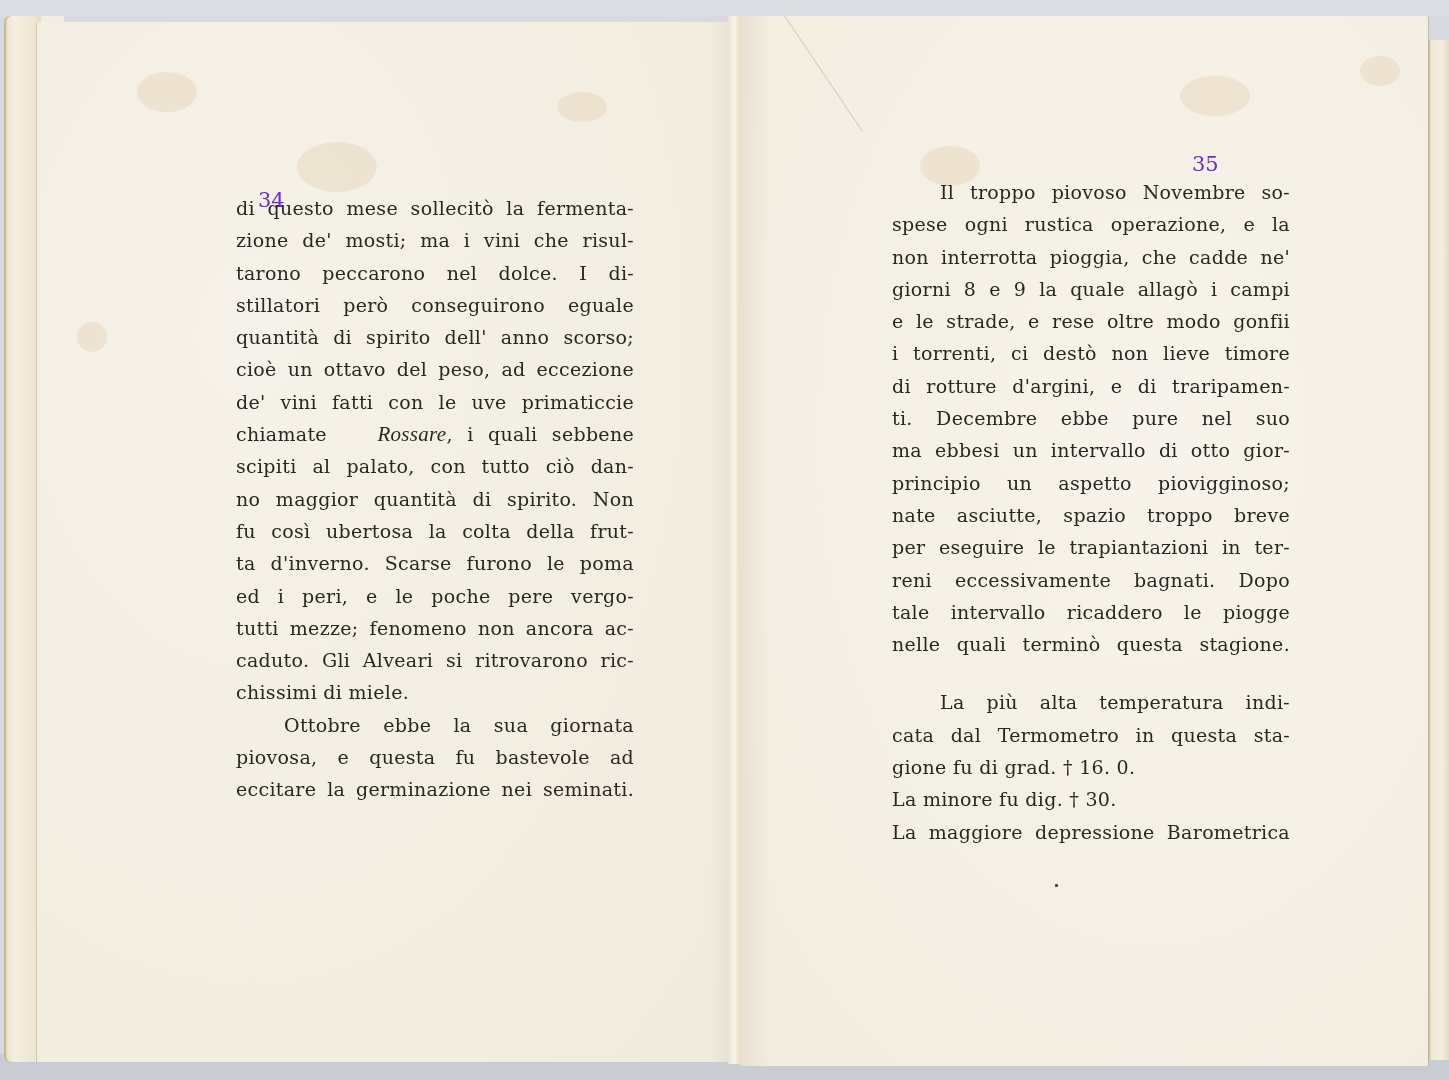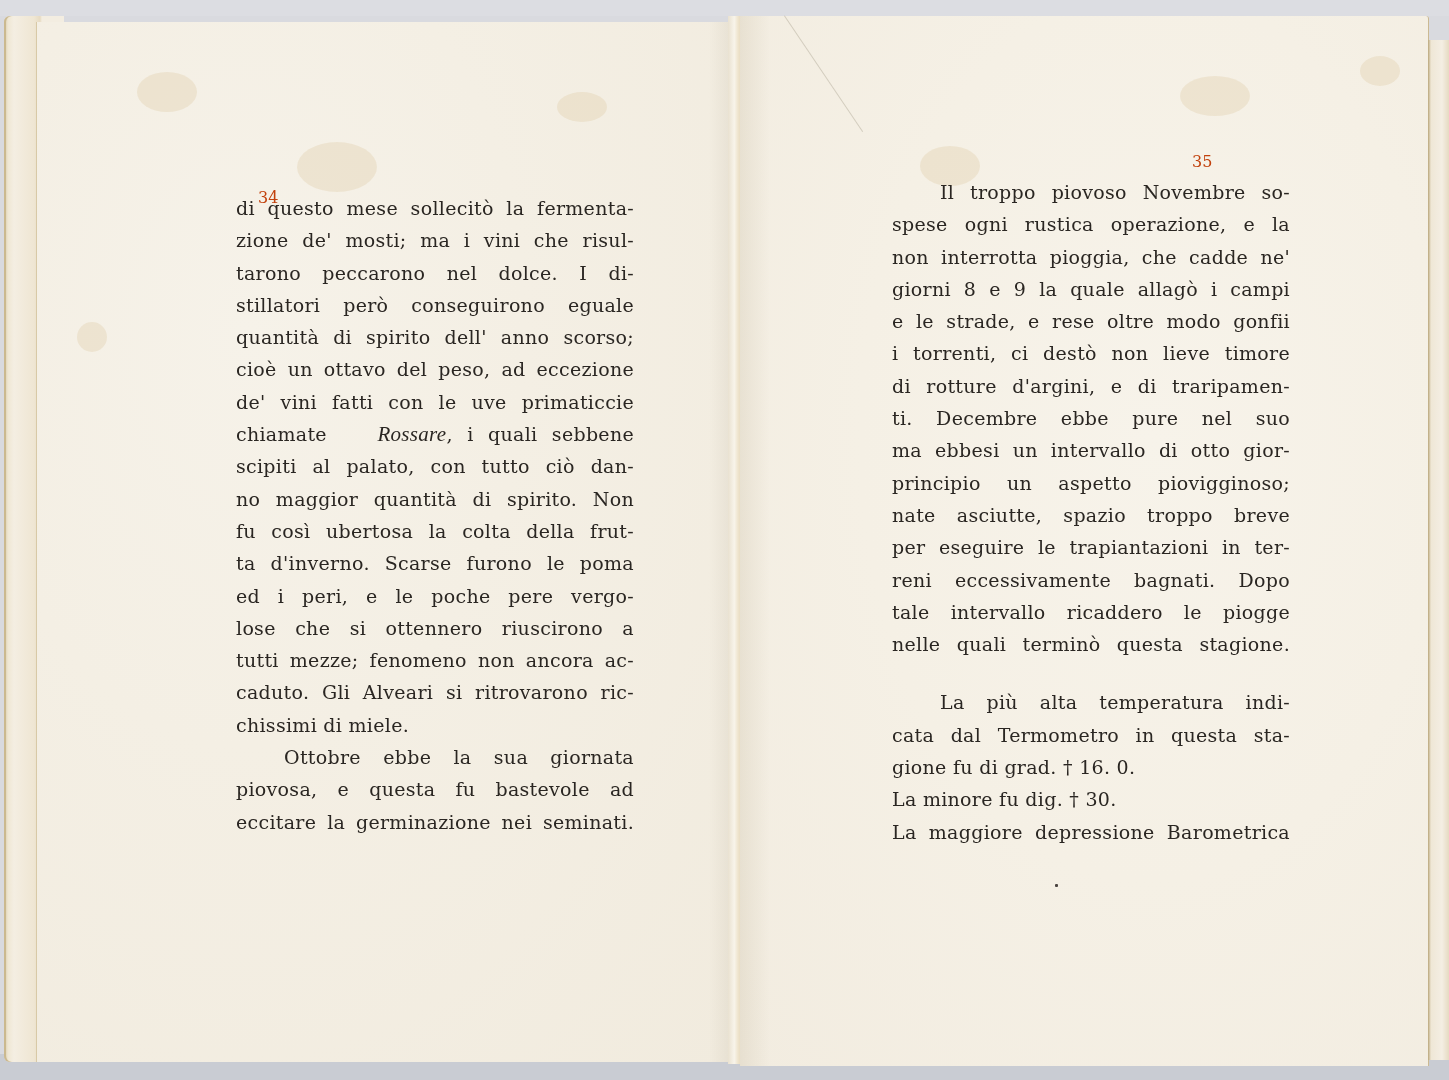--- a/index.html
+++ b/index.html
@@ -81,22 +81,22 @@
     }
     .text-line.last {
       text-align-last: left;
     }
     .text-line.indent {
       padding-left: 48px;
     }
     .page-number {
       position: absolute;
       font-family: "DejaVu Serif", "Liberation Serif", serif;
-      font-size: 16px;
-      color: #c2410c;
+      font-size: 21px;
+      color: #6d28d9;
     }
     em.italic {
       font-style: italic;
       font-family: "Liberation Serif", serif;
       font-size: 21px;
       margin-left: 36px;
     }
     .para-gap { height: 26px; }
     .speck {
       position: absolute; width: 3px; height: 3px; background: #4a4440; border-radius: 1px;
@@ -140,21 +140,20 @@
   <span class="text-line">stillatori però conseguirono eguale</span>
   <span class="text-line">quantità di spirito dell' anno scorso;</span>
   <span class="text-line">cioè un ottavo del peso, ad eccezione</span>
   <span class="text-line">de' vini fatti con le uve primaticcie</span>
   <span class="text-line"><span>chiamate </span><em class="italic">Rossare</em><span>, i quali sebbene</span></span>
   <span class="text-line">scipiti al palato, con tutto ciò dan-</span>
   <span class="text-line">no maggior quantità di spirito. Non</span>
   <span class="text-line">fu così ubertosa la colta della frut-</span>
   <span class="text-line">ta d'inverno. Scarse furono le poma</span>
   <span class="text-line">ed i peri, e le poche pere vergo-</span>
-  <span class="text-line">lose che si ottennero riuscirono a</span>
   <span class="text-line">tutti mezze; fenomeno non ancora ac-</span>
   <span class="text-line">caduto. Gli Alveari si ritrovarono ric-</span>
   <span class="text-line last">chissimi di miele.</span>
   <span class="text-line indent" style="">Ottobre ebbe la sua giornata</span>
   <span class="text-line">piovosa, e questa fu bastevole ad</span>
   <span class="text-line">eccitare la germinazione nei seminati.</span>
 </div>
 
 <div class="page-number" style="left:1192px;top:152px;">35</div>
 

